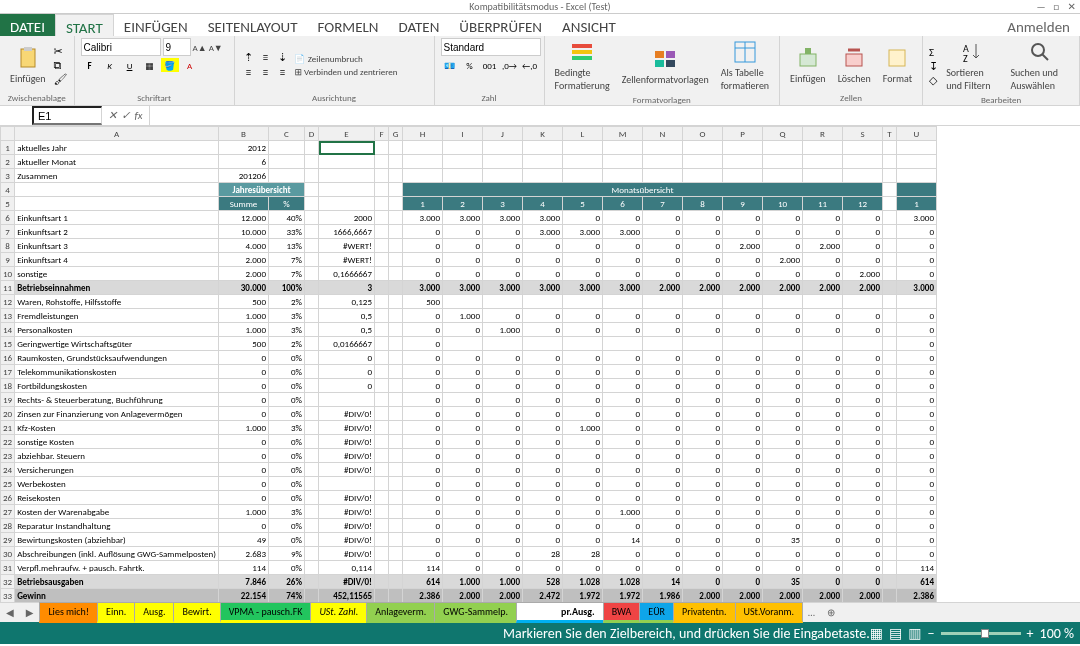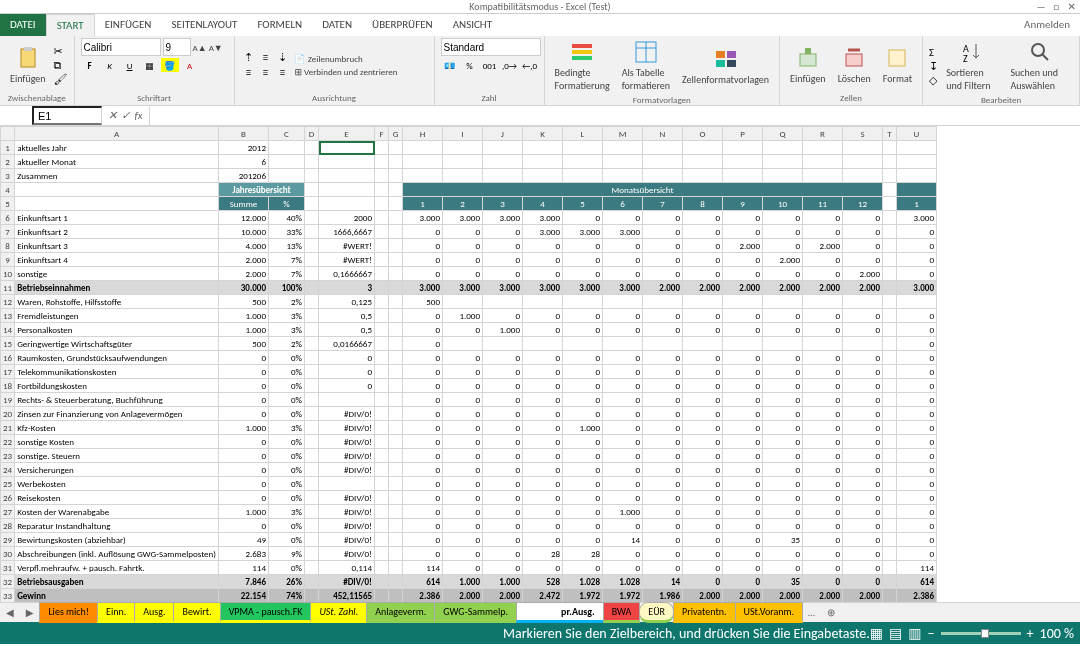--- a/index.html
+++ b/index.html
@@ -4,21 +4,21 @@
 <style>
 * { box-sizing: border-box; margin: 0; padding: 0; }
 body { font-family: Calibri, Arial, sans-serif; font-size: 11px; background: #fff; width: 1080px; height: 646px; overflow: hidden; }
 
 
 .titlebar { background: #fff; height: 14px; display: flex; align-items: center; justify-content: space-between; padding: 0 4px; font-size: 10px; color: #666; border-bottom: 1px solid #ccc; }
 .titlebar .center { position: absolute; left: 50%; transform: translateX(-50%); }
 .win-controls { display: flex; gap: 8px; }
 
 
-.ribbon-tabs { background: #fff; height: 22px; display: flex; align-items: stretch; font-size: 11px; }
+.ribbon-tabs { background: #fff; height: 22px; display: flex; align-items: stretch; font-size: 15px; }
 .ribbon-tabs .tab { padding: 4px 10px; cursor: pointer; color: #444; }
 .ribbon-tabs .tab.file { background: #217346; color: #fff; }
 .ribbon-tabs .tab.active { border: 1px solid #d4d4d4; border-bottom: none; background: #f1f1f1; color: #217346; }
 .ribbon-tabs .right { margin-left: auto; padding: 4px 10px; color: #666; }
 
 
 .ribbon { background: #f1f1f1; height: 70px; display: flex; border-bottom: 1px solid #d4d4d4; }
 .group { border-right: 1px solid #d4d4d4; padding: 2px 6px; display: flex; flex-direction: column; justify-content: space-between; }
 .group-label { font-size: 9px; color: #666; text-align: center; margin-top: auto; }
 .group-content { display: flex; gap: 4px; align-items: center; flex: 1; }
@@ -177,34 +177,34 @@
       <div class="big-btn">
           <svg viewBox="0 0 24 24">
             <rect x="2" y="4" width="20" height="4" fill="#e74c3c"></rect>
             <rect x="2" y="10" width="20" height="4" fill="#f1c40f"></rect>
             <rect x="2" y="16" width="20" height="4" fill="#2ecc71"></rect>
           </svg>
           <span>Bedingte Formatierung</span>
         </div>
       <div class="big-btn">
           <svg viewBox="0 0 24 24">
-            <rect x="2" y="2" width="20" height="20" fill="none" stroke="#3498db"></rect>
-            <line x1="2" y1="8" x2="22" y2="8" stroke="#3498db"></line>
-            <line x1="12" y1="2" x2="12" y2="22" stroke="#3498db"></line>
-          </svg>
-          <span>Als Tabelle formatieren</span>
-        </div>
-      <div class="big-btn">
-          <svg viewBox="0 0 24 24">
             <rect x="2" y="4" width="9" height="7" fill="#e67e22"></rect>
             <rect x="13" y="4" width="9" height="7" fill="#9b59b6"></rect>
             <rect x="2" y="13" width="9" height="7" fill="#1abc9c"></rect>
             <rect x="13" y="13" width="9" height="7" fill="#34495e"></rect>
           </svg>
           <span>Zellenformatvorlagen</span>
+        </div>
+      <div class="big-btn">
+          <svg viewBox="0 0 24 24">
+            <rect x="2" y="2" width="20" height="20" fill="none" stroke="#3498db"></rect>
+            <line x1="2" y1="8" x2="22" y2="8" stroke="#3498db"></line>
+            <line x1="12" y1="2" x2="12" y2="22" stroke="#3498db"></line>
+          </svg>
+          <span>Als Tabelle formatieren</span>
         </div>
     </div>
     <div class="group-label">Formatvorlagen</div>
   </div>
 
   <div class="group">
     <div class="group-content">
       <div class="big-btn">
           <svg viewBox="0 0 24 24">
             <rect x="4" y="8" width="16" height="12" fill="#d5e8d4" stroke="#82b366"></rect>
@@ -830,21 +830,21 @@
           <td>0</td>
           <td>0</td>
           <td>0</td>
           <td>0</td>
           <td>0</td>
           <td></td>
           <td>0</td>
         </tr>
         <tr>
           <th class="rowh">23</th>
-          <td class="label ">sonstige. Steuern</td>
+          <td class="label ">abziehbar. Steuern</td>
           <td>0</td>
           <td>0%</td>
           <td></td>
           <td class="dotted-left dotted-right ">#DIV/0!</td>
           <td></td>
           <td></td>
           <td>0</td>
           <td>0</td>
           <td>0</td>
           <td>0</td>
@@ -1110,21 +1110,21 @@
       <div class="stab" style="background: rgb(255, 140, 0); border-bottom: 3px solid rgb(255, 140, 0);">Lies mich!</div>
       <div class="stab" style="background: rgb(255, 255, 0); border-bottom: 3px solid rgb(255, 255, 0);">Einn.</div>
       <div class="stab" style="background: rgb(255, 255, 0); border-bottom: 3px solid rgb(255, 255, 0);">Ausg.</div>
       <div class="stab" style="background: rgb(255, 255, 0); border-bottom: 3px solid rgb(255, 255, 0);">Bewirt.</div>
       <div class="stab" style="background: #22c55e; border-bottom: 3px solid rgb(255, 255, 0);">VPMA - pausch.FK</div>
       <div class="stab" style="background: rgb(255, 255, 0); border-bottom: 3px solid rgb(255, 255, 0); font-style: italic;">USt. Zahl.</div>
       <div class="stab" style="background: rgb(146, 208, 80); border-bottom: 3px solid rgb(146, 208, 80);">Anlageverm.</div>
       <div class="stab" style="background: rgb(146, 208, 80); border-bottom: 3px solid rgb(146, 208, 80);">GWG-Sammelp.</div>
       <div class="stab active" style="background: rgb(255, 255, 255); border-bottom: 3px solid rgb(0, 176, 240); padding-left: 44px;">pr.Ausg.</div>
       <div class="stab" style="background: #ef4444; border-bottom: 3px solid rgb(146, 208, 80);">BWA</div>
-      <div class="stab" style="background: #fef9c3; border-bottom: 3px solid rgb(146, 208, 80); border-radius: 9px;">EÜR</div>
+      <div class="stab" style="background: #0ea5e9; border-bottom: 3px solid rgb(146, 208, 80);">EÜR</div>
       <div class="stab" style="background: rgb(255, 192, 0); border-bottom: 3px solid rgb(255, 192, 0);">Privatentn.</div>
       <div class="stab" style="background: rgb(255, 192, 0); border-bottom: 3px solid rgb(255, 192, 0);">USt.Voranm.</div>
     </div>
   <span class="nav">…</span>
   <span class="nav">⊕</span>
 </div>
 
 <div class="statusbar">
   <span>Markieren Sie den Zielbereich, und drücken Sie die Eingabetaste.</span>
   <div class="zoom">

